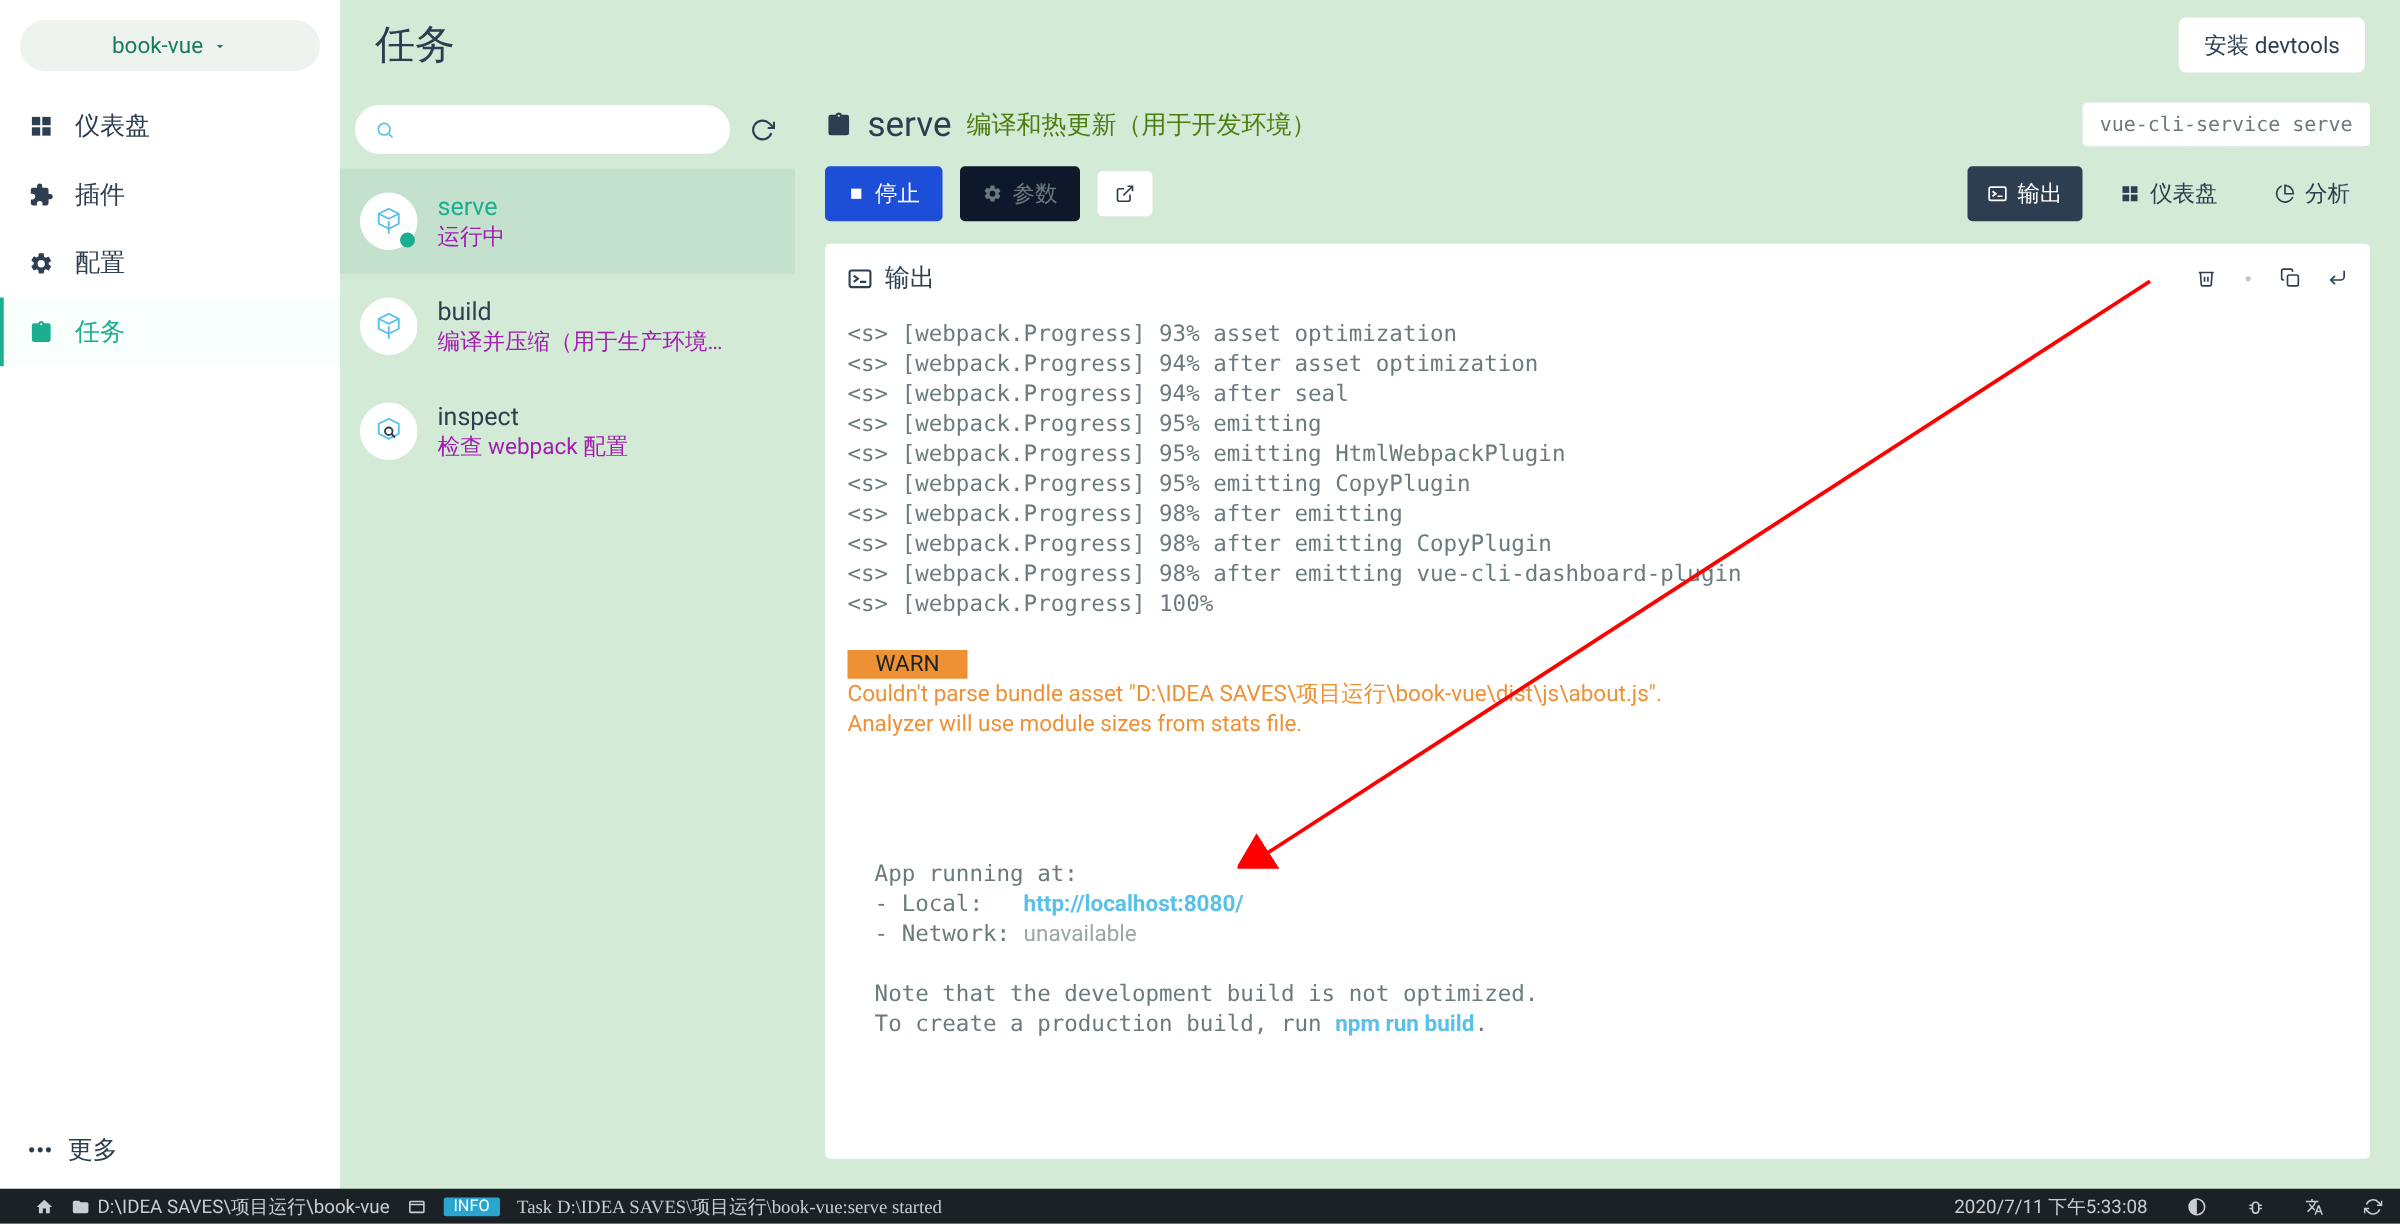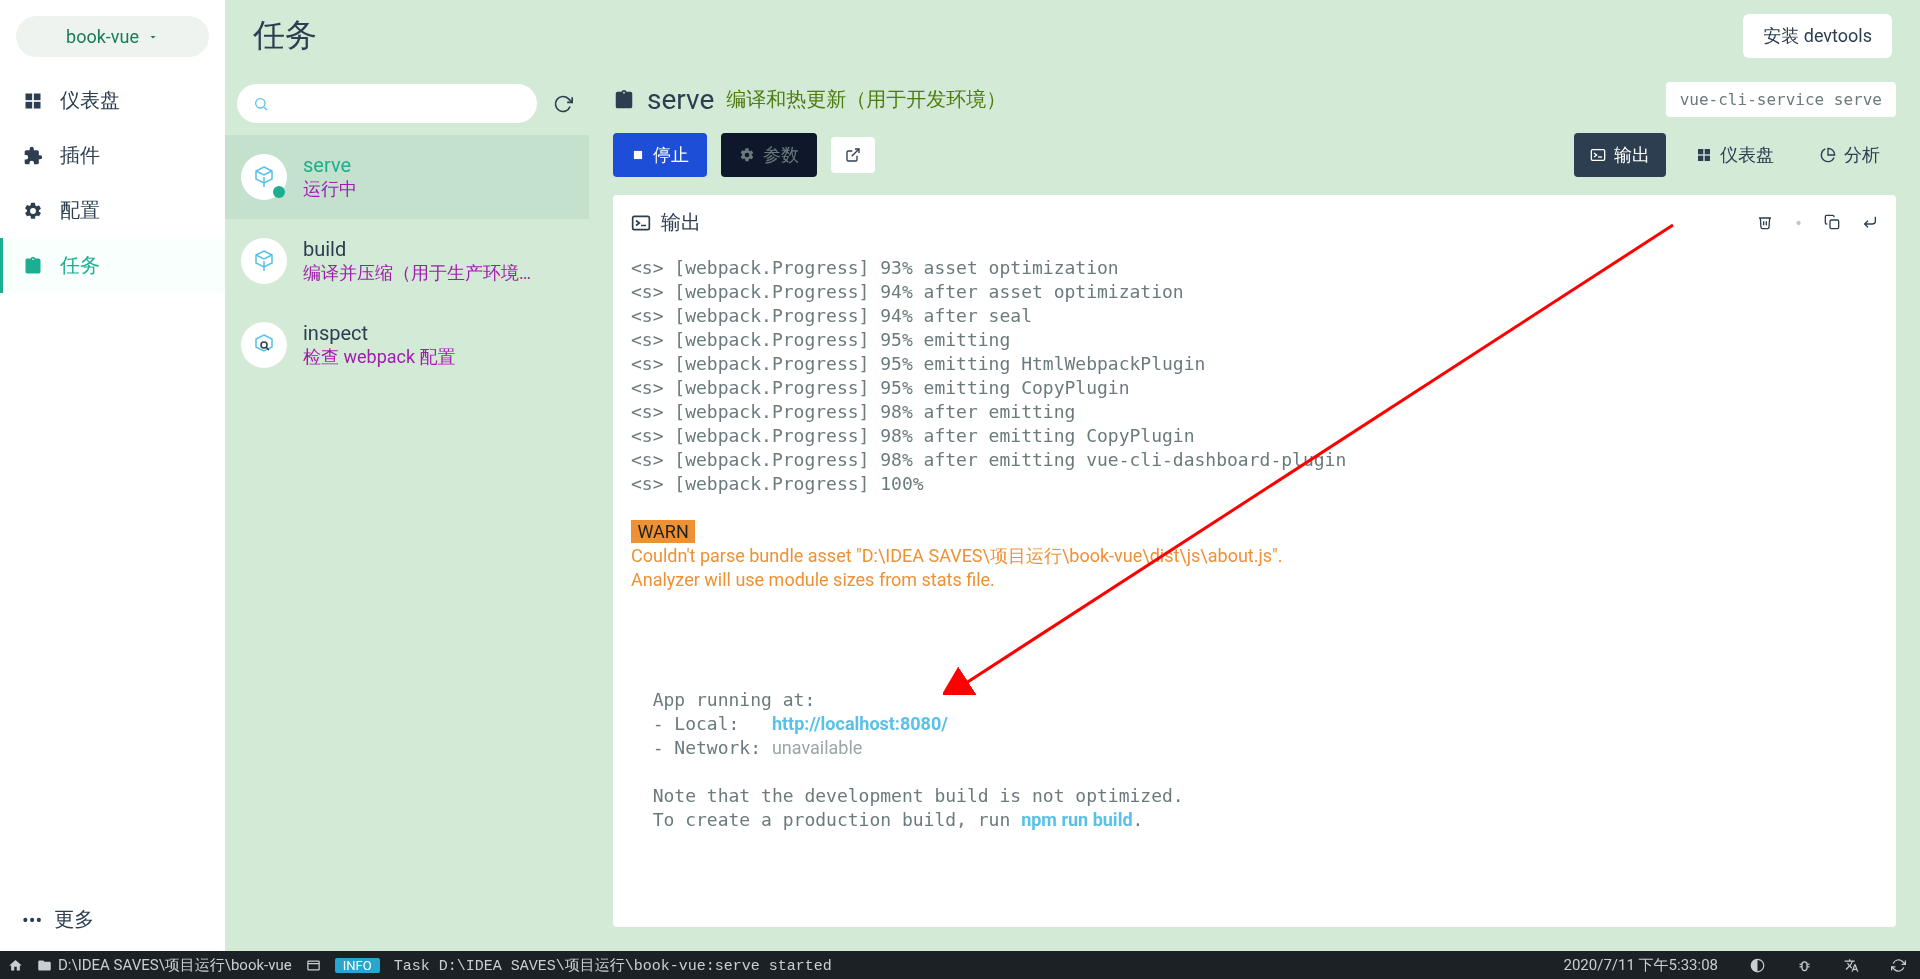--- a/index.html
+++ b/index.html
@@ -1,18 +1,18 @@
 <!DOCTYPE html>
 <html><head>
 <meta charset="utf-8">
 <style>
 * { box-sizing: border-box; margin: 0; padding: 0; font-family: -apple-system, BlinkMacSystemFont, "Segoe UI", Roboto, sans-serif; }
 body { background: #d3ead7; width: 1920px; height: 979px; overflow: hidden; display: flex; flex-direction: column; }
 .main-area { flex: 1; display: flex; min-height: 0; }
-.sidebar { width: 225px; background: #fff; display: flex; flex-direction: column; }
+.sidebar { width: 272px; background: #fff; display: flex; flex-direction: column; }
 .project-select { margin: 16px; padding: 10px 20px; background: #eef3ef; border-radius: 24px; color: #187c58; font-size: 18px; display: flex; align-items: center; justify-content: center; gap: 8px; cursor: pointer; }
 .nav-list { flex: 1; }
 .nav-item { display: flex; align-items: center; gap: 16px; padding: 14px 22px; color: #2c3e50; font-size: 20px; cursor: pointer; }
 .nav-item.active { color: #1cae90; border-left: 3px solid #1cae90; background: #f8fffc; padding-left: 19px; }
 .nav-item .ico { width: 22px; height: 22px; display: flex; align-items: center; justify-content: center; }
 .more { padding: 18px 22px; color: #2c3e50; font-size: 20px; display: flex; align-items: center; gap: 12px; cursor: pointer; }
 
 .content { flex: 1; display: flex; flex-direction: column; min-width: 0; }
 .header { display: flex; align-items: center; padding: 14px 28px; }
 .header h1 { font-size: 32px; font-weight: 400; color: #2c3e50; flex: 1; }
@@ -51,29 +51,29 @@
 .btn.iconbtn { background: #fff; color: #2c3e50; padding: 10px 14px; }
 .spacer { flex: 1; }
 .tab-btn { padding: 10px 16px; border-radius: 4px; font-size: 18px; display: inline-flex; align-items: center; gap: 8px; color: #2c3e50; cursor: pointer; }
 .tab-btn.active { background: #2c3e50; color: #fff; }
 
 .output-panel { flex: 1; background: #fff; border-radius: 4px; display: flex; flex-direction: column; min-height: 0; position: relative; overflow: hidden; }
 .output-head { display: flex; align-items: center; gap: 10px; padding: 14px 18px; color: #2c3e50; font-size: 20px; }
 .output-head .tools { margin-left: auto; display: flex; align-items: center; gap: 22px; color: #2c3e50; }
 .output-head .tools span.faded { color: #bfc8c9; }
 .terminal { flex: 1; padding: 6px 18px 18px 18px; font-family: "Menlo","Consolas",monospace; font-size: 18px; line-height: 24px; color: #6b7a7d; white-space: pre; overflow: auto; }
-.terminal .warn-badge { background: #ee9135; color: #1c2321; padding: 1px 2px; }
+.terminal .warn-badge { background: #ee9135; color: #1c2321; padding: 1px 18px; }
 .terminal .warn-text { color: #ee9135; }
 .terminal .link { color: #59c0e8; font-weight: bold; }
 .terminal .dim { color: #9aa6a8; }
 
 .arrow { position: absolute; pointer-events: none; }
 
 .statusbar { height: 28px; background: #1c2125; color: #c7cfd2; display: flex; align-items: center; font-size: 15px; }
-.statusbar .left { display: flex; align-items: center; gap: 14px; padding: 0 8px; }
+.statusbar .left { display: flex; align-items: center; gap: 14px; padding: 0 28px; }
 .statusbar .info-badge { background: #2aa6ce; color: #fff; padding: 0 8px; border-radius: 2px; font-size: 13px; }
 .statusbar .right { margin-left: auto; display: flex; align-items: center; gap: 32px; padding: 0 14px; }
 .statusbar svg { display: block; }
 </style>
 </head>
 <body>
 
 <div class="main-area">
   <aside class="sidebar">
     <div class="project-select">
@@ -324,21 +324,21 @@
         </svg>
       <span>D:\IDEA SAVES\项目运行\book-vue</span>
     </span>
     <span>
         <svg width="15" height="15" viewBox="0 0 24 24" fill="none" stroke="currentColor" stroke-width="2">
           <rect x="3" y="5" width="18" height="14" rx="1"></rect>
           <line x1="3" y1="9" x2="21" y2="9"></line>
         </svg>
       </span>
     <span class="info-badge">INFO</span>
-    <span style="font-family:Liberation Mono, monospace;">Task D:\IDEA SAVES\项目运行\book-vue:serve started</span>
+    <span style="font-family:Liberation Serif, serif;">Task D:\IDEA SAVES\项目运行\book-vue:serve started</span>
   </div>
   <div class="right">
     <span>2020/7/11 下午5:33:08</span>
     <span>
         <svg width="15" height="15" viewBox="0 0 24 24" fill="currentColor">
           <path d="M12 2a10 10 0 100 20V2z"></path>
           <circle cx="12" cy="12" r="10" fill="none" stroke="currentColor" stroke-width="2"></circle>
         </svg>
       </span>
     <span>

